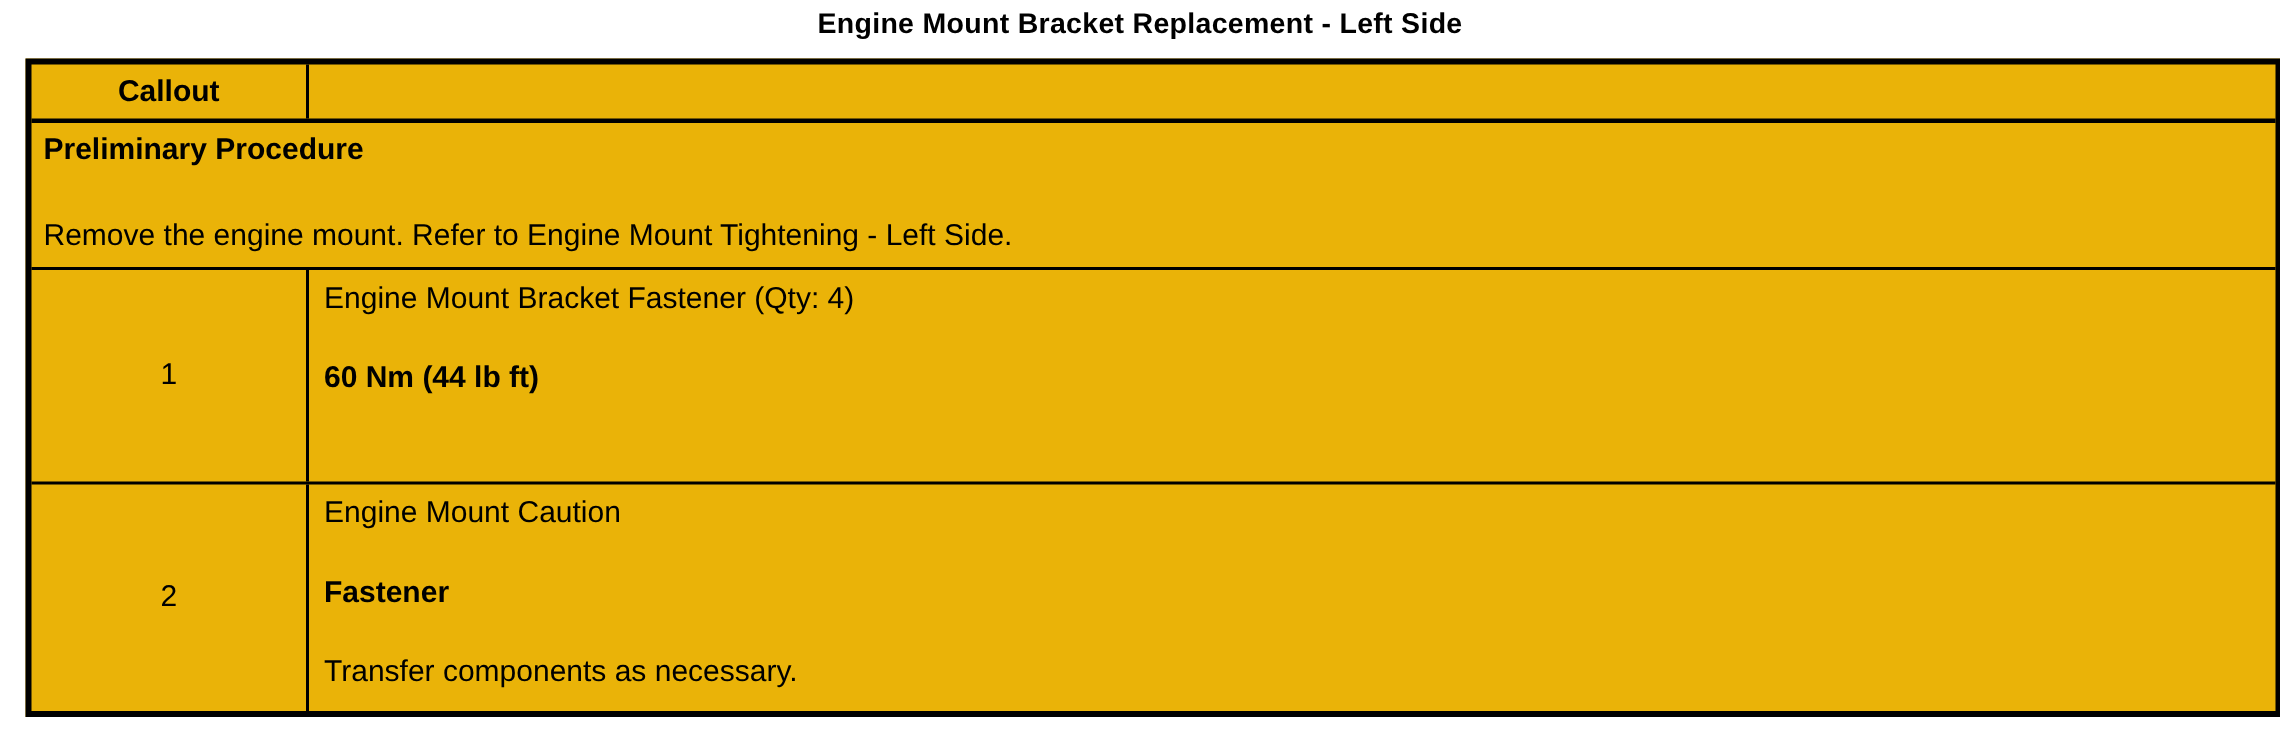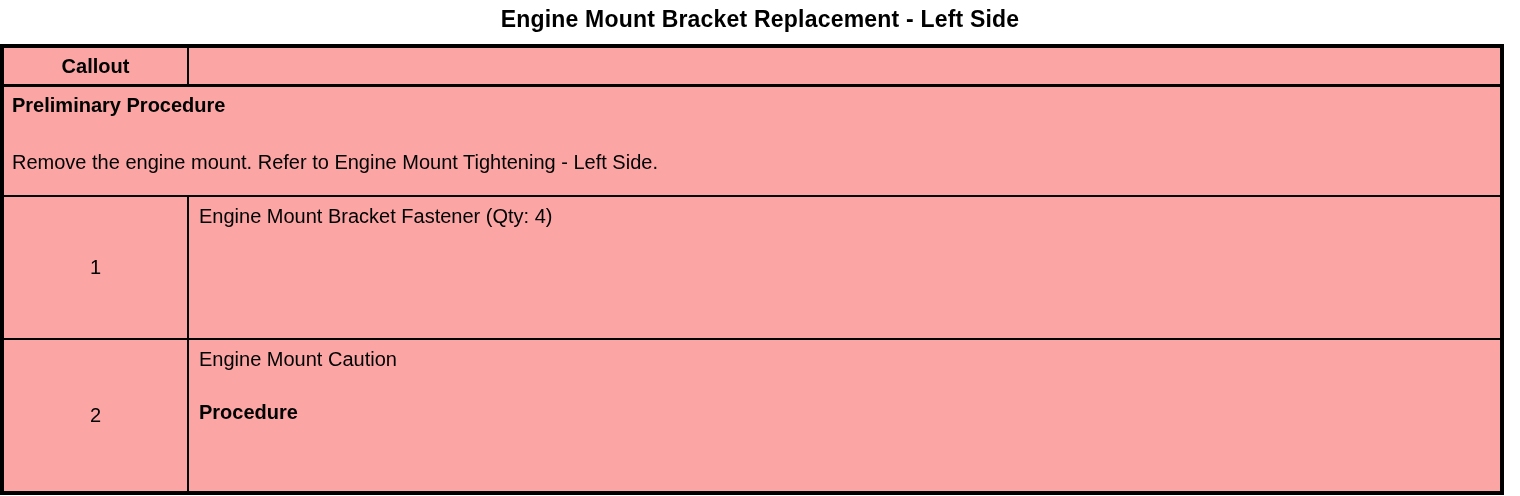--- a/index.html
+++ b/index.html
@@ -6,38 +6,38 @@
   html, body {
     width: 1520px;
     height: 496px;
     background: #ffffff;
     color: #000000;
     font-family: "Liberation Sans", sans-serif;
     overflow: hidden;
   }
   .page-title {
     text-align: center;
-    font-size: 23px;
+    font-size: 19px;
     font-weight: bold;
     margin-top: 6px;
     margin-bottom: 11px;
     letter-spacing: 0.2px;
   }
   .tbl {
-    margin-left: 0;
+    margin-left: 17px;
     width: 1504px;
     border: 4px solid #000000;
-    background: #fca5a5;
+    background: #eab308;
   }
   .row { display: flex; align-items: stretch; }
   .row-header {
     height: 39px;
     border-bottom: 3px solid #000000;
   }
-  .row-prelim  { height: 108px; }
+  .row-prelim  { height: 96px; }
   .row-item1   { height: 143px; border-top: 2px solid #000000; }
   .row-item2   { height: 153px; border-top: 2px solid #000000; }
   .cell { font-size: 20px; line-height: 23px; }
   .callout-col {
     width: 185px;
     flex: 0 0 185px;
     border-right: 2px solid #000000;
     display: flex;
     align-items: center;
     justify-content: center;
@@ -79,26 +79,28 @@
       <p><span>Remove the engine mount. Refer to Engine Mount Tightening - Left Side.</span></p>
     </div>
   </div>
 
   <div class="row row-item1">
     <div class="cell callout-col">
       <span>1</span>
     </div>
     <div class="cell component-col">
       <p><span>Engine Mount Bracket Fastener (Qty: 4)</span></p>
+      <p><span class="b">60 Nm (44 lb ft)</span></p>
     </div>
   </div>
 
   <div class="row row-item2">
     <div class="cell callout-col">
       <span>2</span>
     </div>
     <div class="cell component-col">
       <p><span>Engine Mount Caution</span></p>
-      <p><span class="b">Procedure</span></p>
+      <p><span class="b">Fastener</span></p>
+      <p><span>Transfer components as necessary.</span></p>
     </div>
   </div>
 
 </div>
 
 </body></html>

